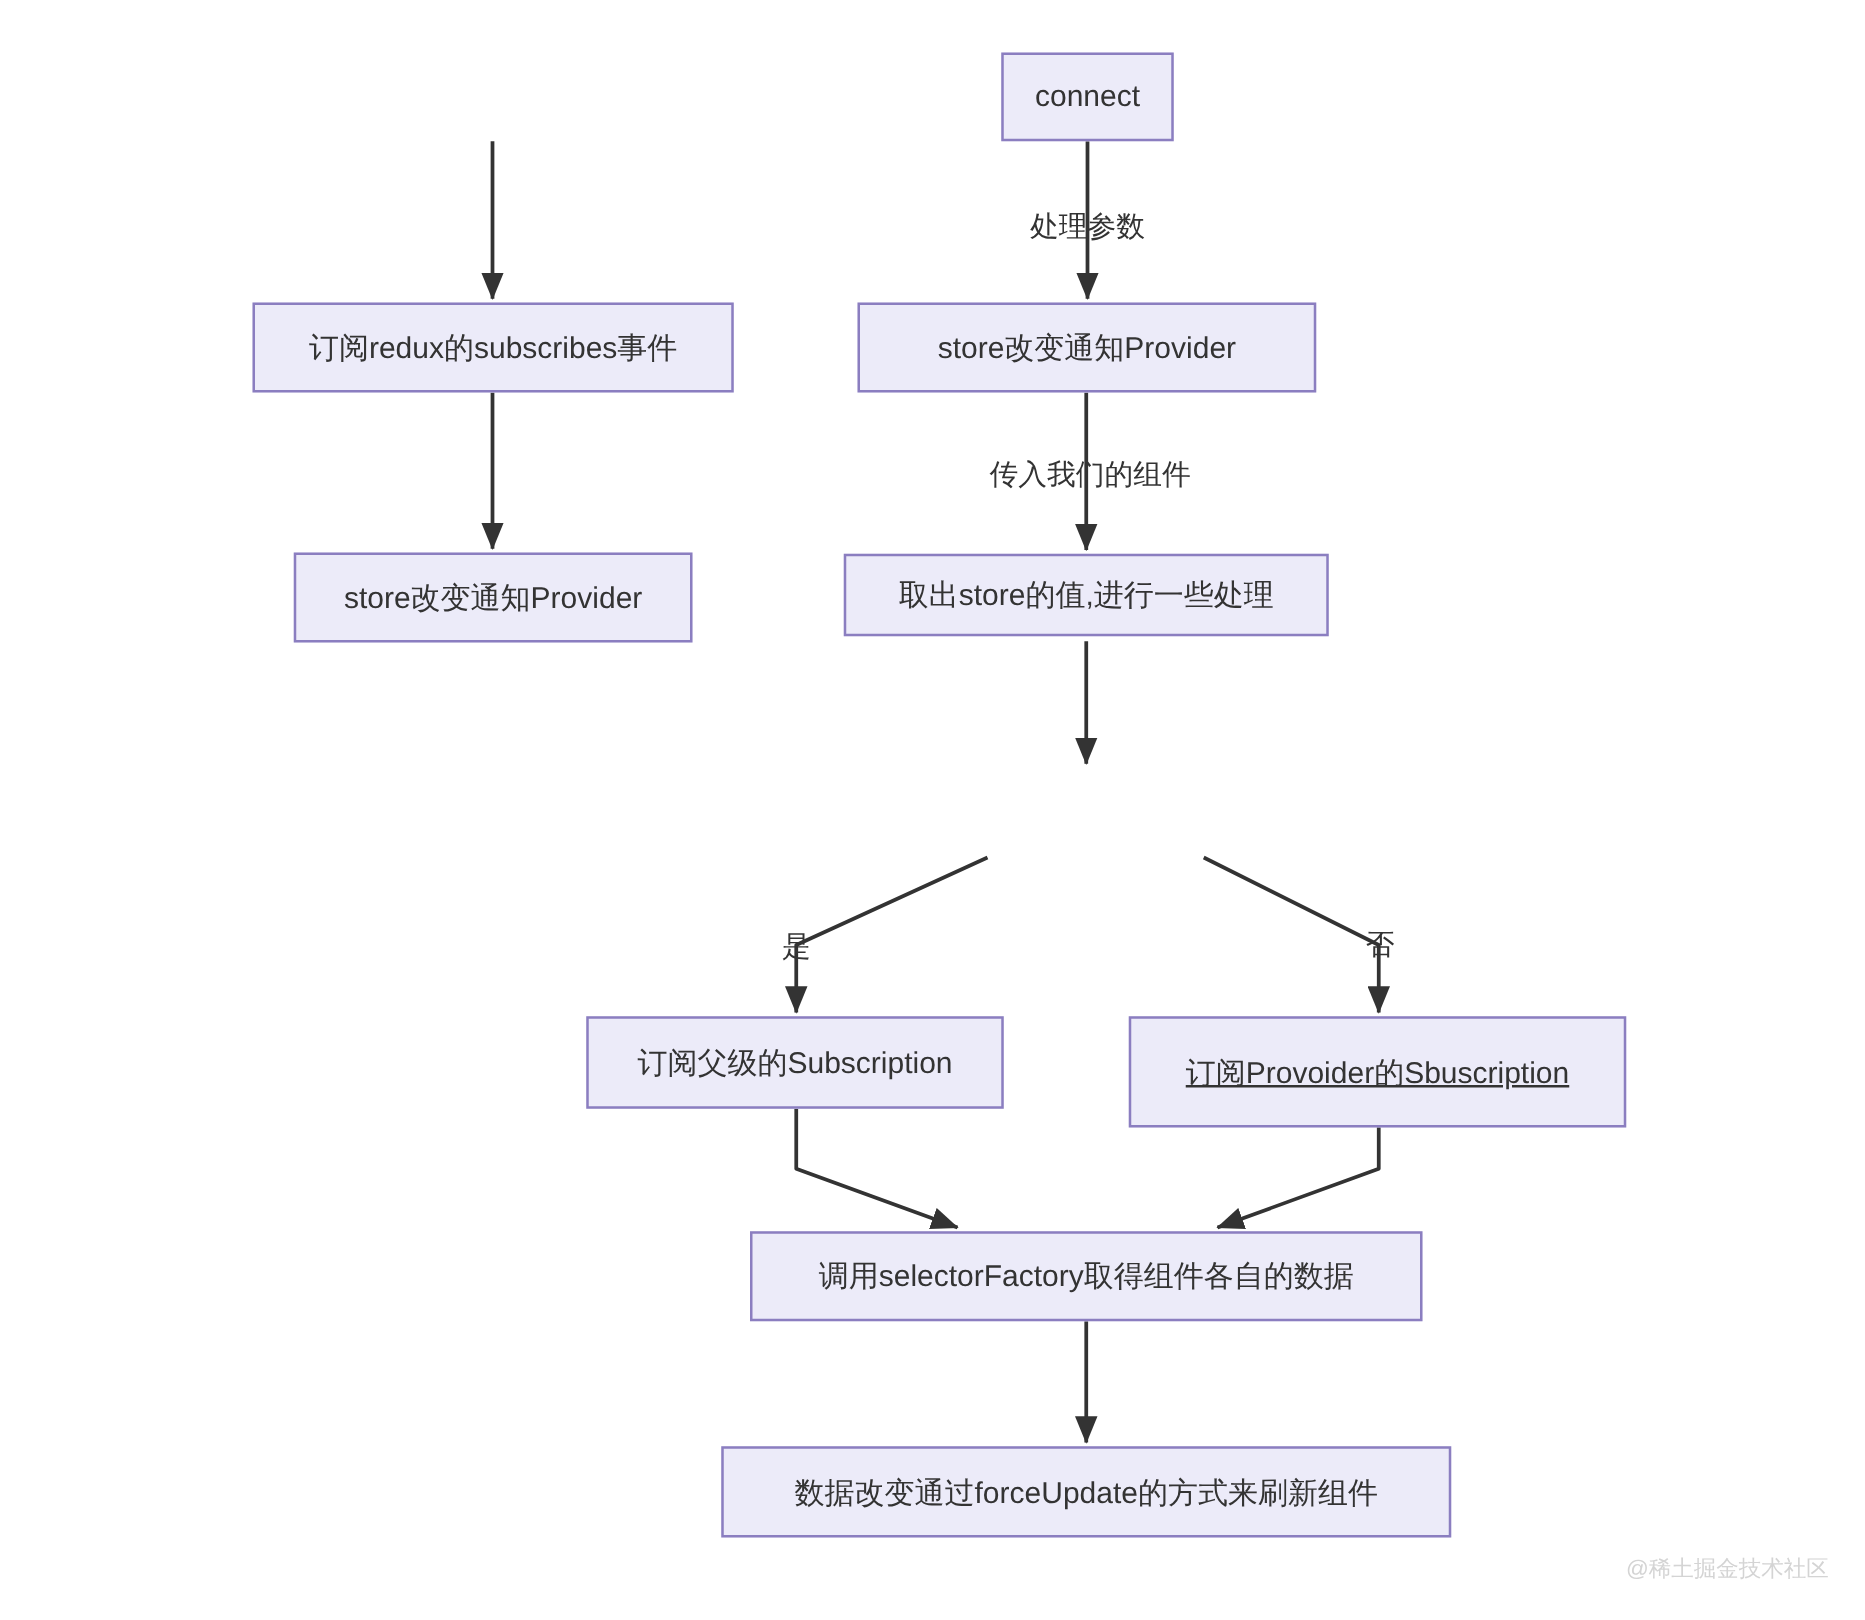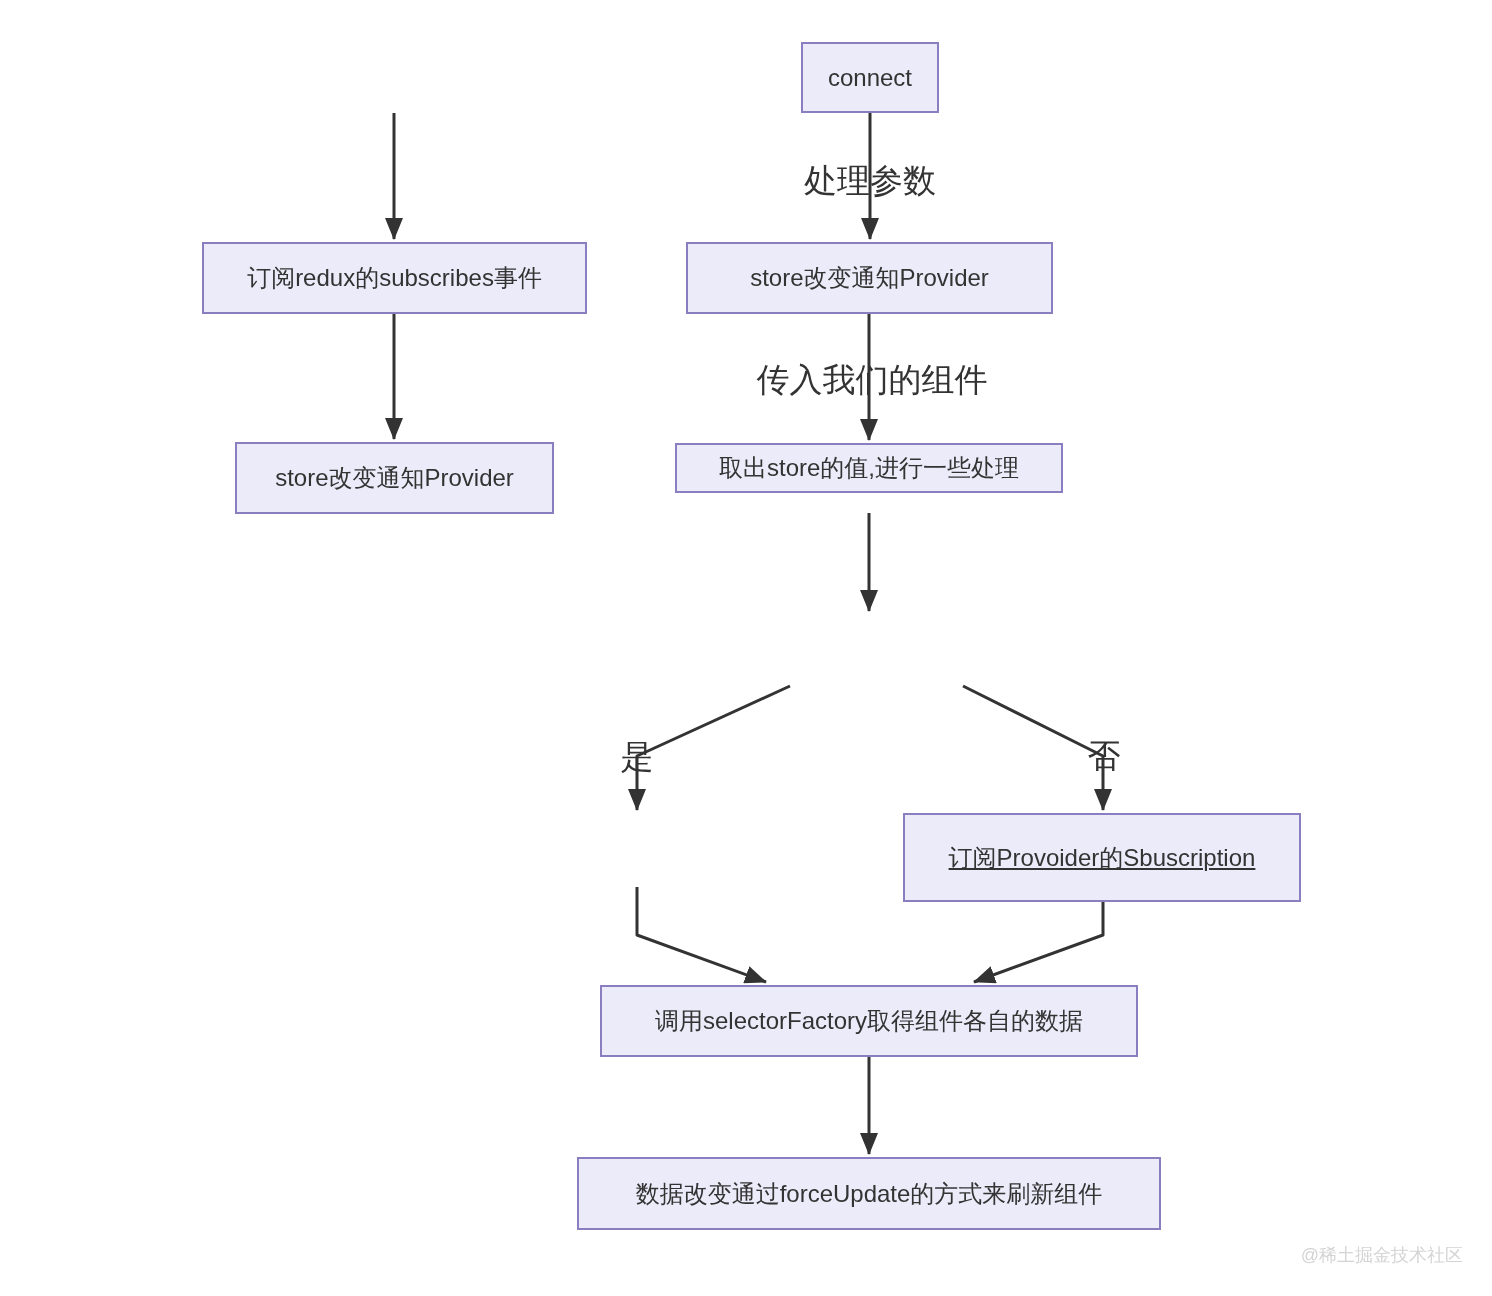--- a/index.html
+++ b/index.html
@@ -25,41 +25,41 @@
     font-size: 24px;
     display: flex;
     align-items: center;
     justify-content: center;
     text-align: center;
     white-space: nowrap;
   }
   .edge-label {
     position: absolute;
     color: #333333;
-    font-size: 33px;
+    font-size: 23px;
     white-space: nowrap;
     transform: translate(-50%, -50%);
     background: transparent;
   }
   #watermark {
     position: absolute;
     right: 29px;
     top: 1243px;
     color: #D4D4D4;
     font-size: 18px;
     white-space: nowrap;
   }
 
   
   #n-provider          { left: 322px; top: 42px;   width: 145px; height: 71px; }
   #n-connect           { left: 801px; top: 42px;   width: 138px; height: 71px; }
   #n-subscribe-redux   { left: 202px; top: 242px;  width: 385px; height: 72px; }
   #n-return-hoc        { left: 686px; top: 242px;  width: 367px; height: 72px; }
   #n-store-notify      { left: 235px; top: 442px;  width: 319px; height: 72px; }
-  #n-take-store        { left: 675px; top: 443px;  width: 388px; height: 50px; }
+  #n-take-store        { left: 675px; top: 443px;  width: 388px; height: 66px; }
   #n-decision          { left: 631px; top: 614px;  width: 477px; height: 72px; }
   #n-subscribe-parent  { left: 469px; top: 813px;  width: 334px; height: 74px; }
   #n-subscribe-provider{ left: 903px; top: 813px;  width: 398px; height: 89px; text-decoration: underline; }
   #n-selector-factory  { left: 600px; top: 985px;  width: 538px; height: 72px; }
   #n-force-update      { left: 577px; top: 1157px; width: 584px; height: 73px; }
 
   
   #l-process-params { left: 870px;  top: 181px; }
   #l-pass-component { left: 872px;  top: 380px; }
   #l-yes            { left: 637px;  top: 757px; }
@@ -93,19 +93,20 @@
   <div class="edge-label" id="l-process-params">处理参数</div>
   <div class="edge-label" id="l-pass-component">传入我们的组件</div>
   <div class="edge-label" id="l-yes">是</div>
   <div class="edge-label" id="l-no">否</div>
 
   <div class="node" id="n-subscribe-redux">订阅redux的subscribes事件</div>
   <div class="node" id="n-connect">connect</div>
   <div class="node" id="n-return-hoc">store改变通知Provider</div>
   <div class="node" id="n-store-notify">store改变通知Provider</div>
   <div class="node" id="n-take-store">取出store的值,进行一些处理</div>
+  <div class="node" id="n-subscribe-parent">订阅父级的Subscription</div>
   <div class="node" id="n-subscribe-provider">订阅Provoider的Sbuscription</div>
   <div class="node" id="n-selector-factory">调用selectorFactory取得组件各自的数据</div>
   <div class="node" id="n-force-update">数据改变通过forceUpdate的方式来刷新组件</div>
 
   <div id="watermark">@稀土掘金技术社区</div>
 
 </div>
 
 </body></html>

